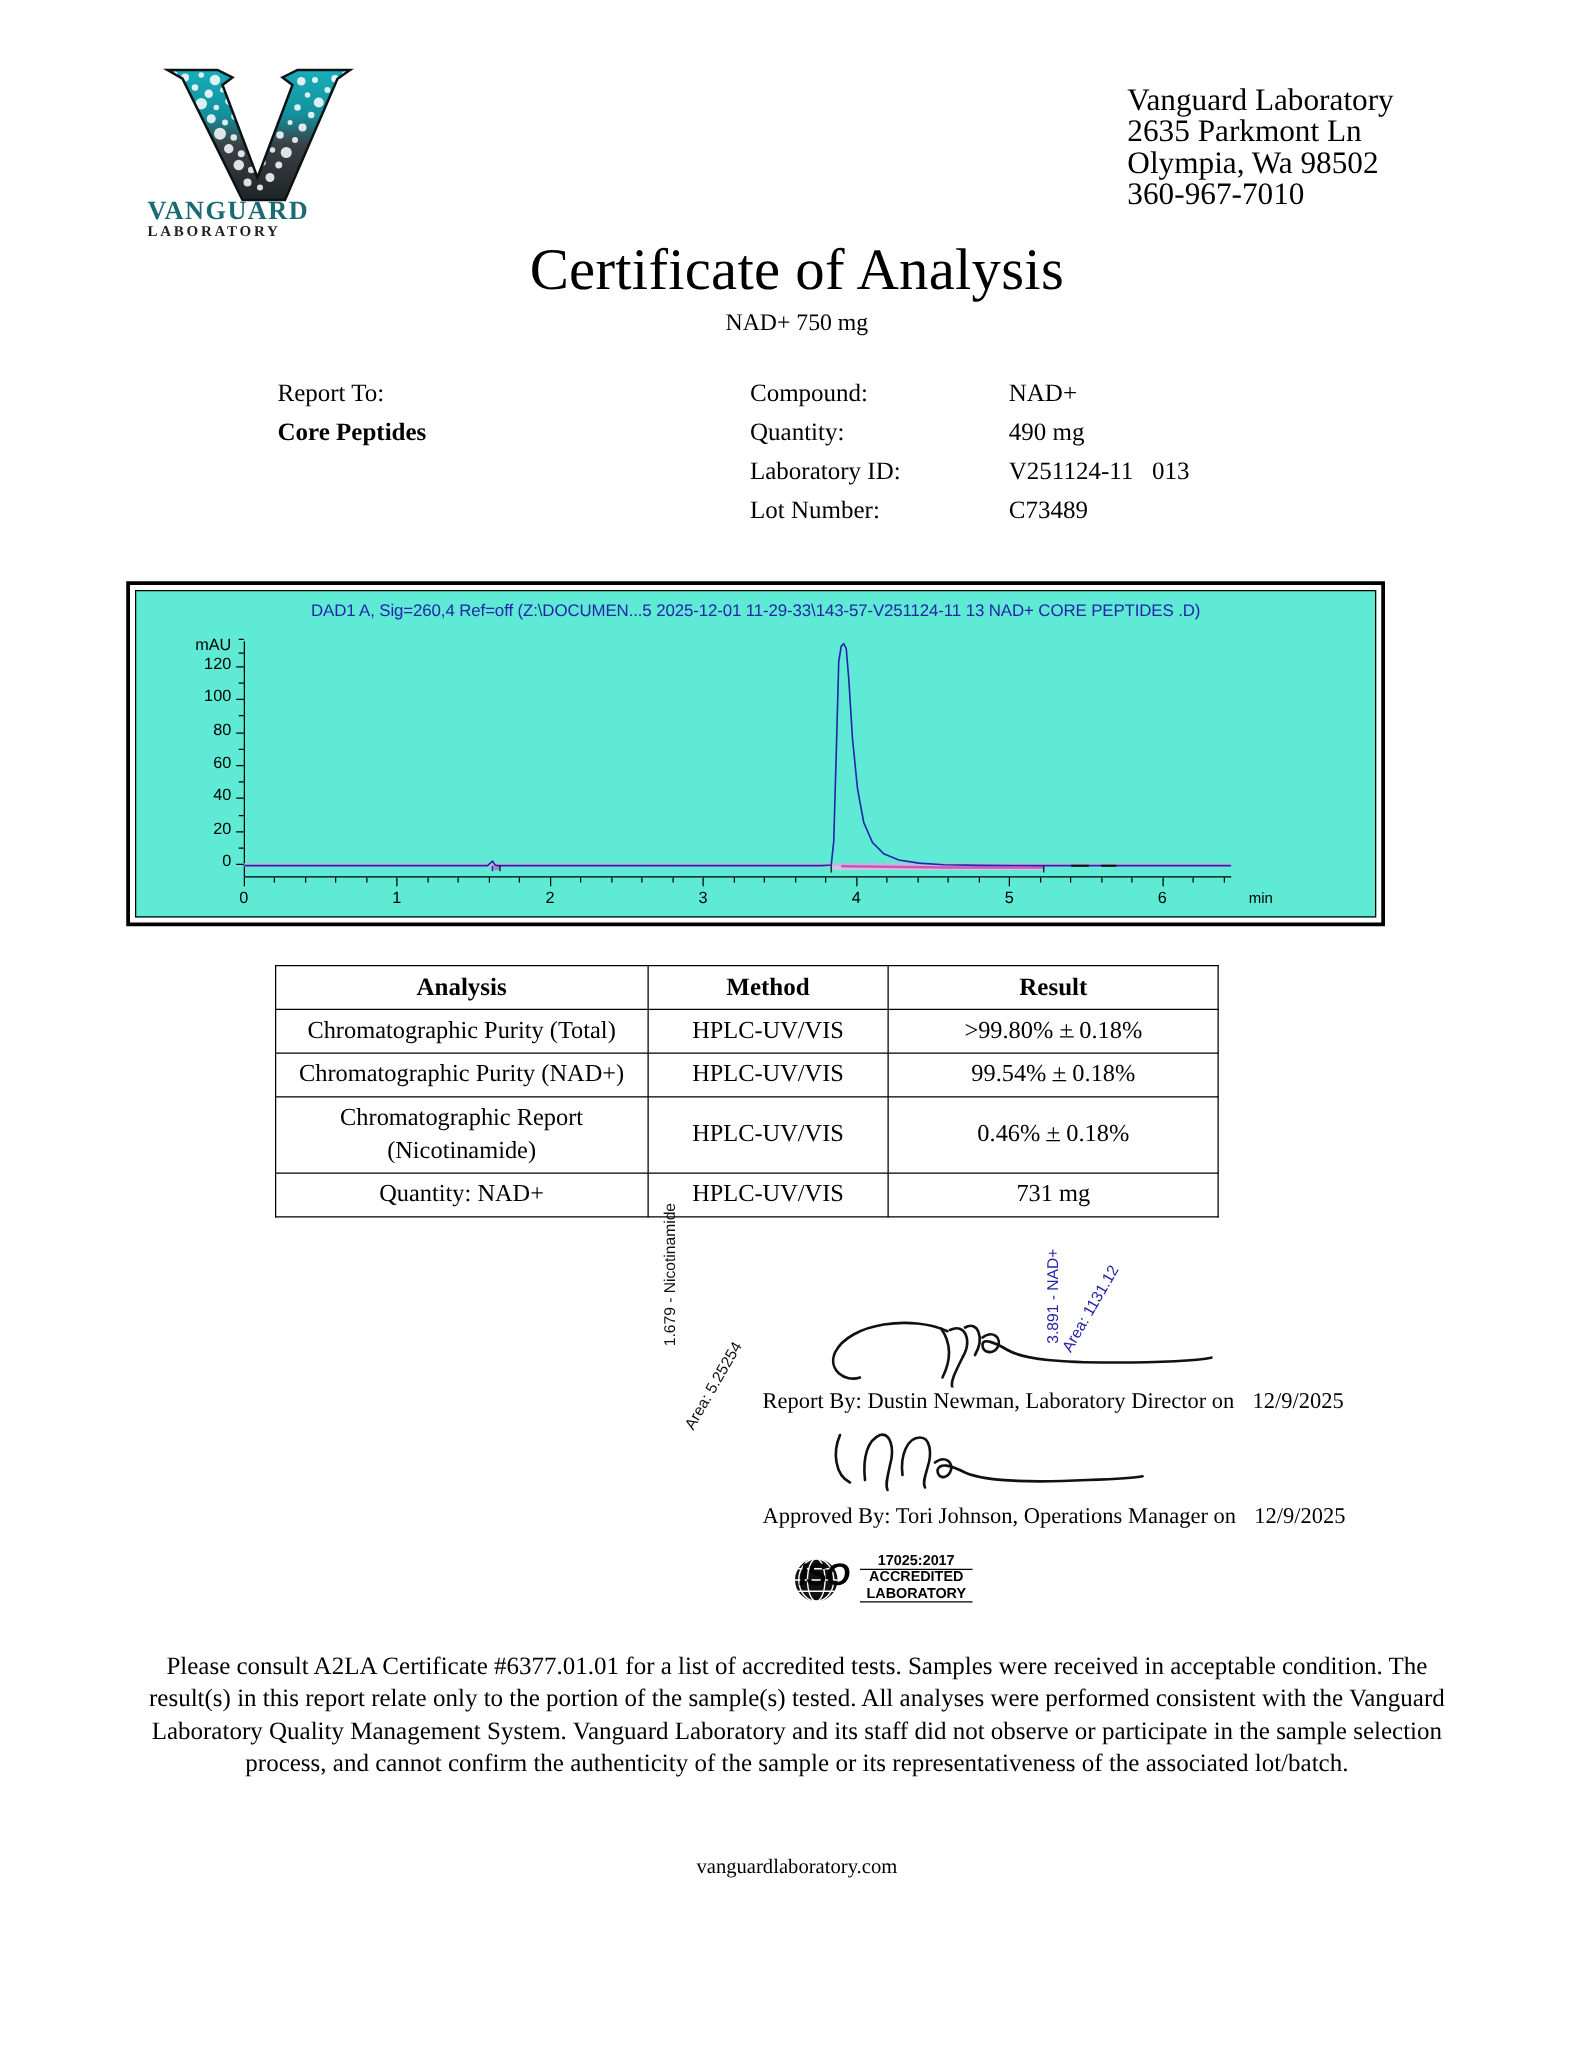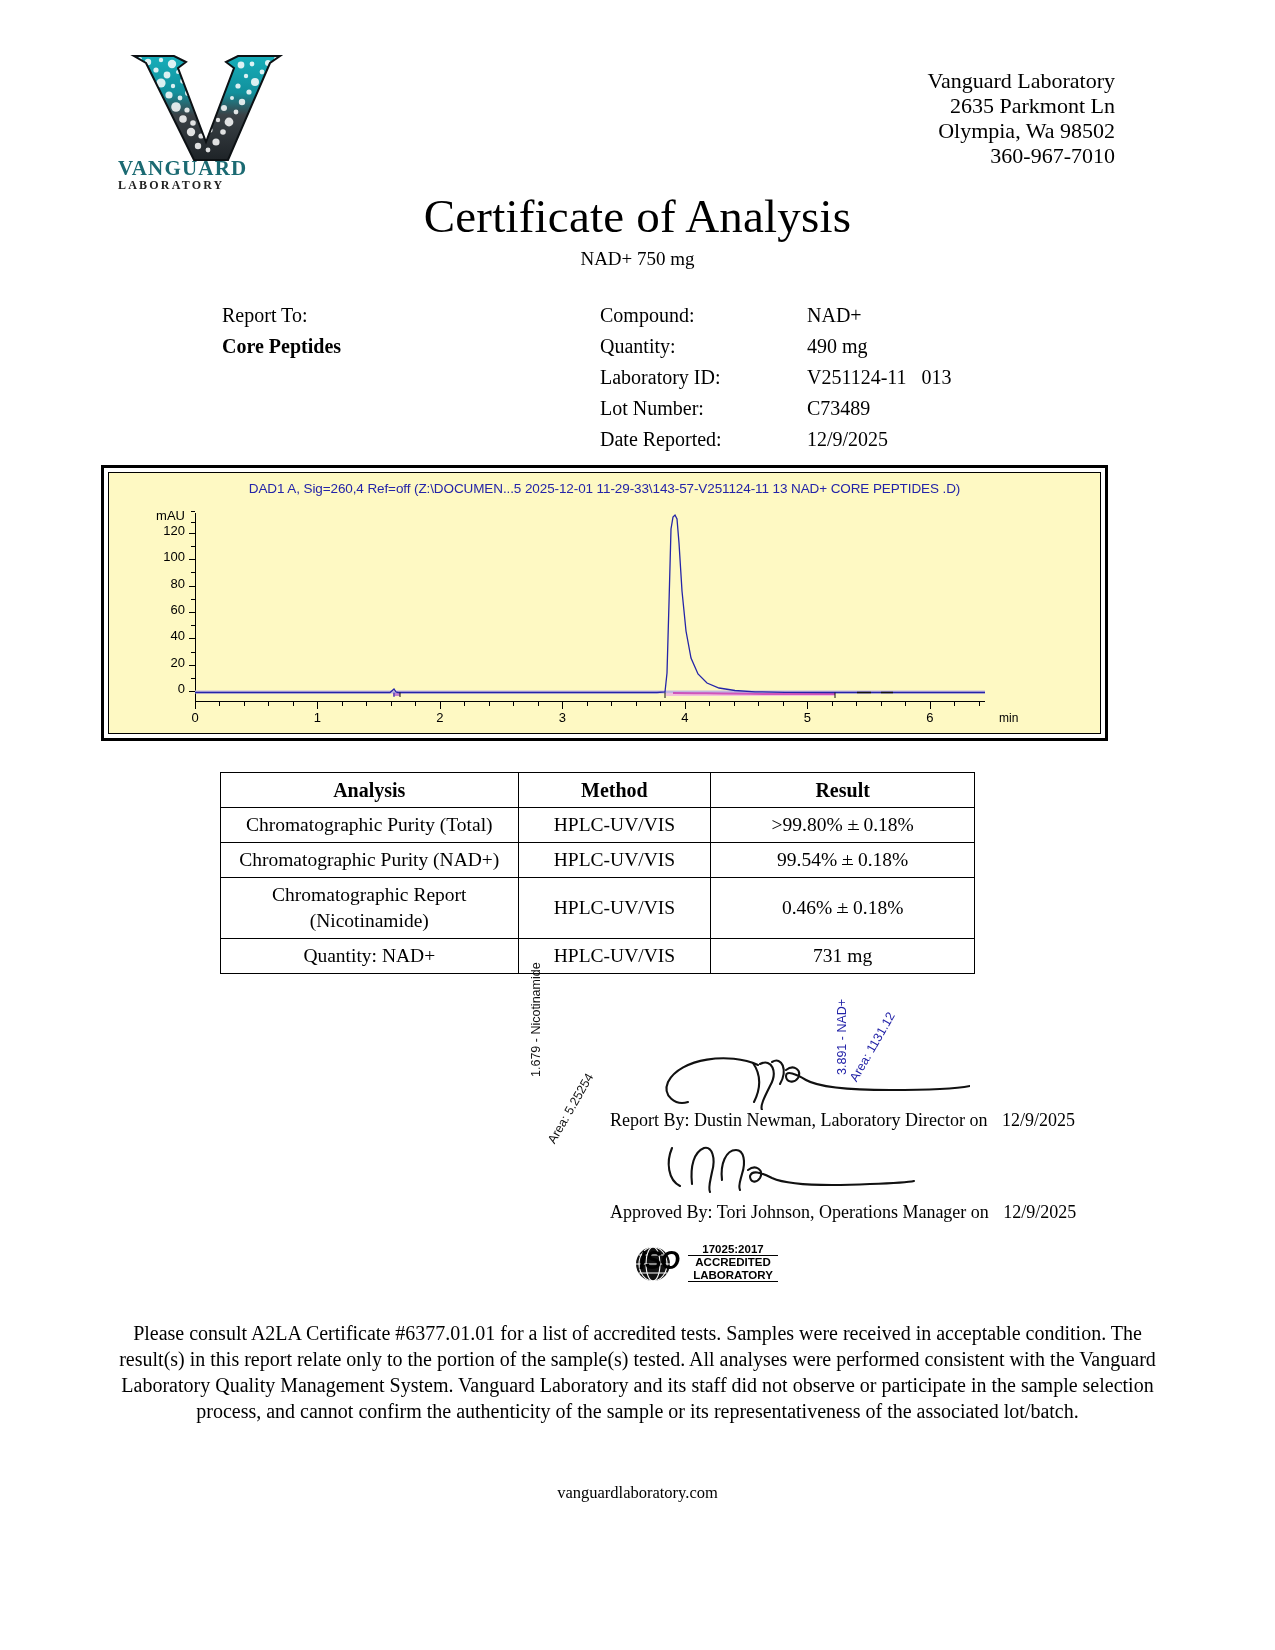--- a/index.html
+++ b/index.html
@@ -60,22 +60,21 @@
     font-weight: bold;
     letter-spacing: 2.2px;
     color: #222;
     line-height: 14px;
   }
 
   .lab-address {
     position: absolute;
     right: 160px;
     top: 18px;
-    text-align: right;
-    font-size: 22px;
+    font-size: 25px;
     line-height: 25px;
   }
 
   
   .doc-title {
     position: absolute;
     top: 188px;
     left: 0;
     width: 1275px;
     text-align: center;
@@ -135,21 +134,21 @@
     background: #fff;
     box-sizing: border-box;
   }
   .chart-inner {
     position: absolute;
     left: 4px;
     top: 4px;
     right: 4px;
     bottom: 4px;
     border: 1px solid #000;
-    background: #fef9c3;
+    background: #5eead4;
     box-sizing: border-box;
   }
   .chart-title {
     position: absolute;
     top: 8px;
     left: 0;
     width: 100%;
     text-align: center;
     color: #2424a8;
     font-family: "Liberation Sans", sans-serif;
@@ -446,24 +445,20 @@
     <span class="v">490 mg</span>
   </div>
   <div class="meta-row">
     <span class="k">Laboratory ID:</span>
     <span class="v">V251124-11   013</span>
   </div>
   <div class="meta-row">
     <span class="k">Lot Number:</span>
     <span class="v">C73489</span>
   </div>
-  <div class="meta-row">
-    <span class="k">Date Reported:</span>
-    <span class="v">12/9/2025</span>
-  </div>
 </div>
 
 <div class="chart-outer">
   <div class="chart-inner">
 
     <div class="chart-title">DAD1 A, Sig=260,4 Ref=off (Z:\DOCUMEN...5 2025-12-01 11-29-33\143-57-V251124-11 13 NAD+ CORE PEPTIDES .D)</div>
 
     <div class="axis-line-y"></div>
     <div class="axis-line-x"></div>
 

